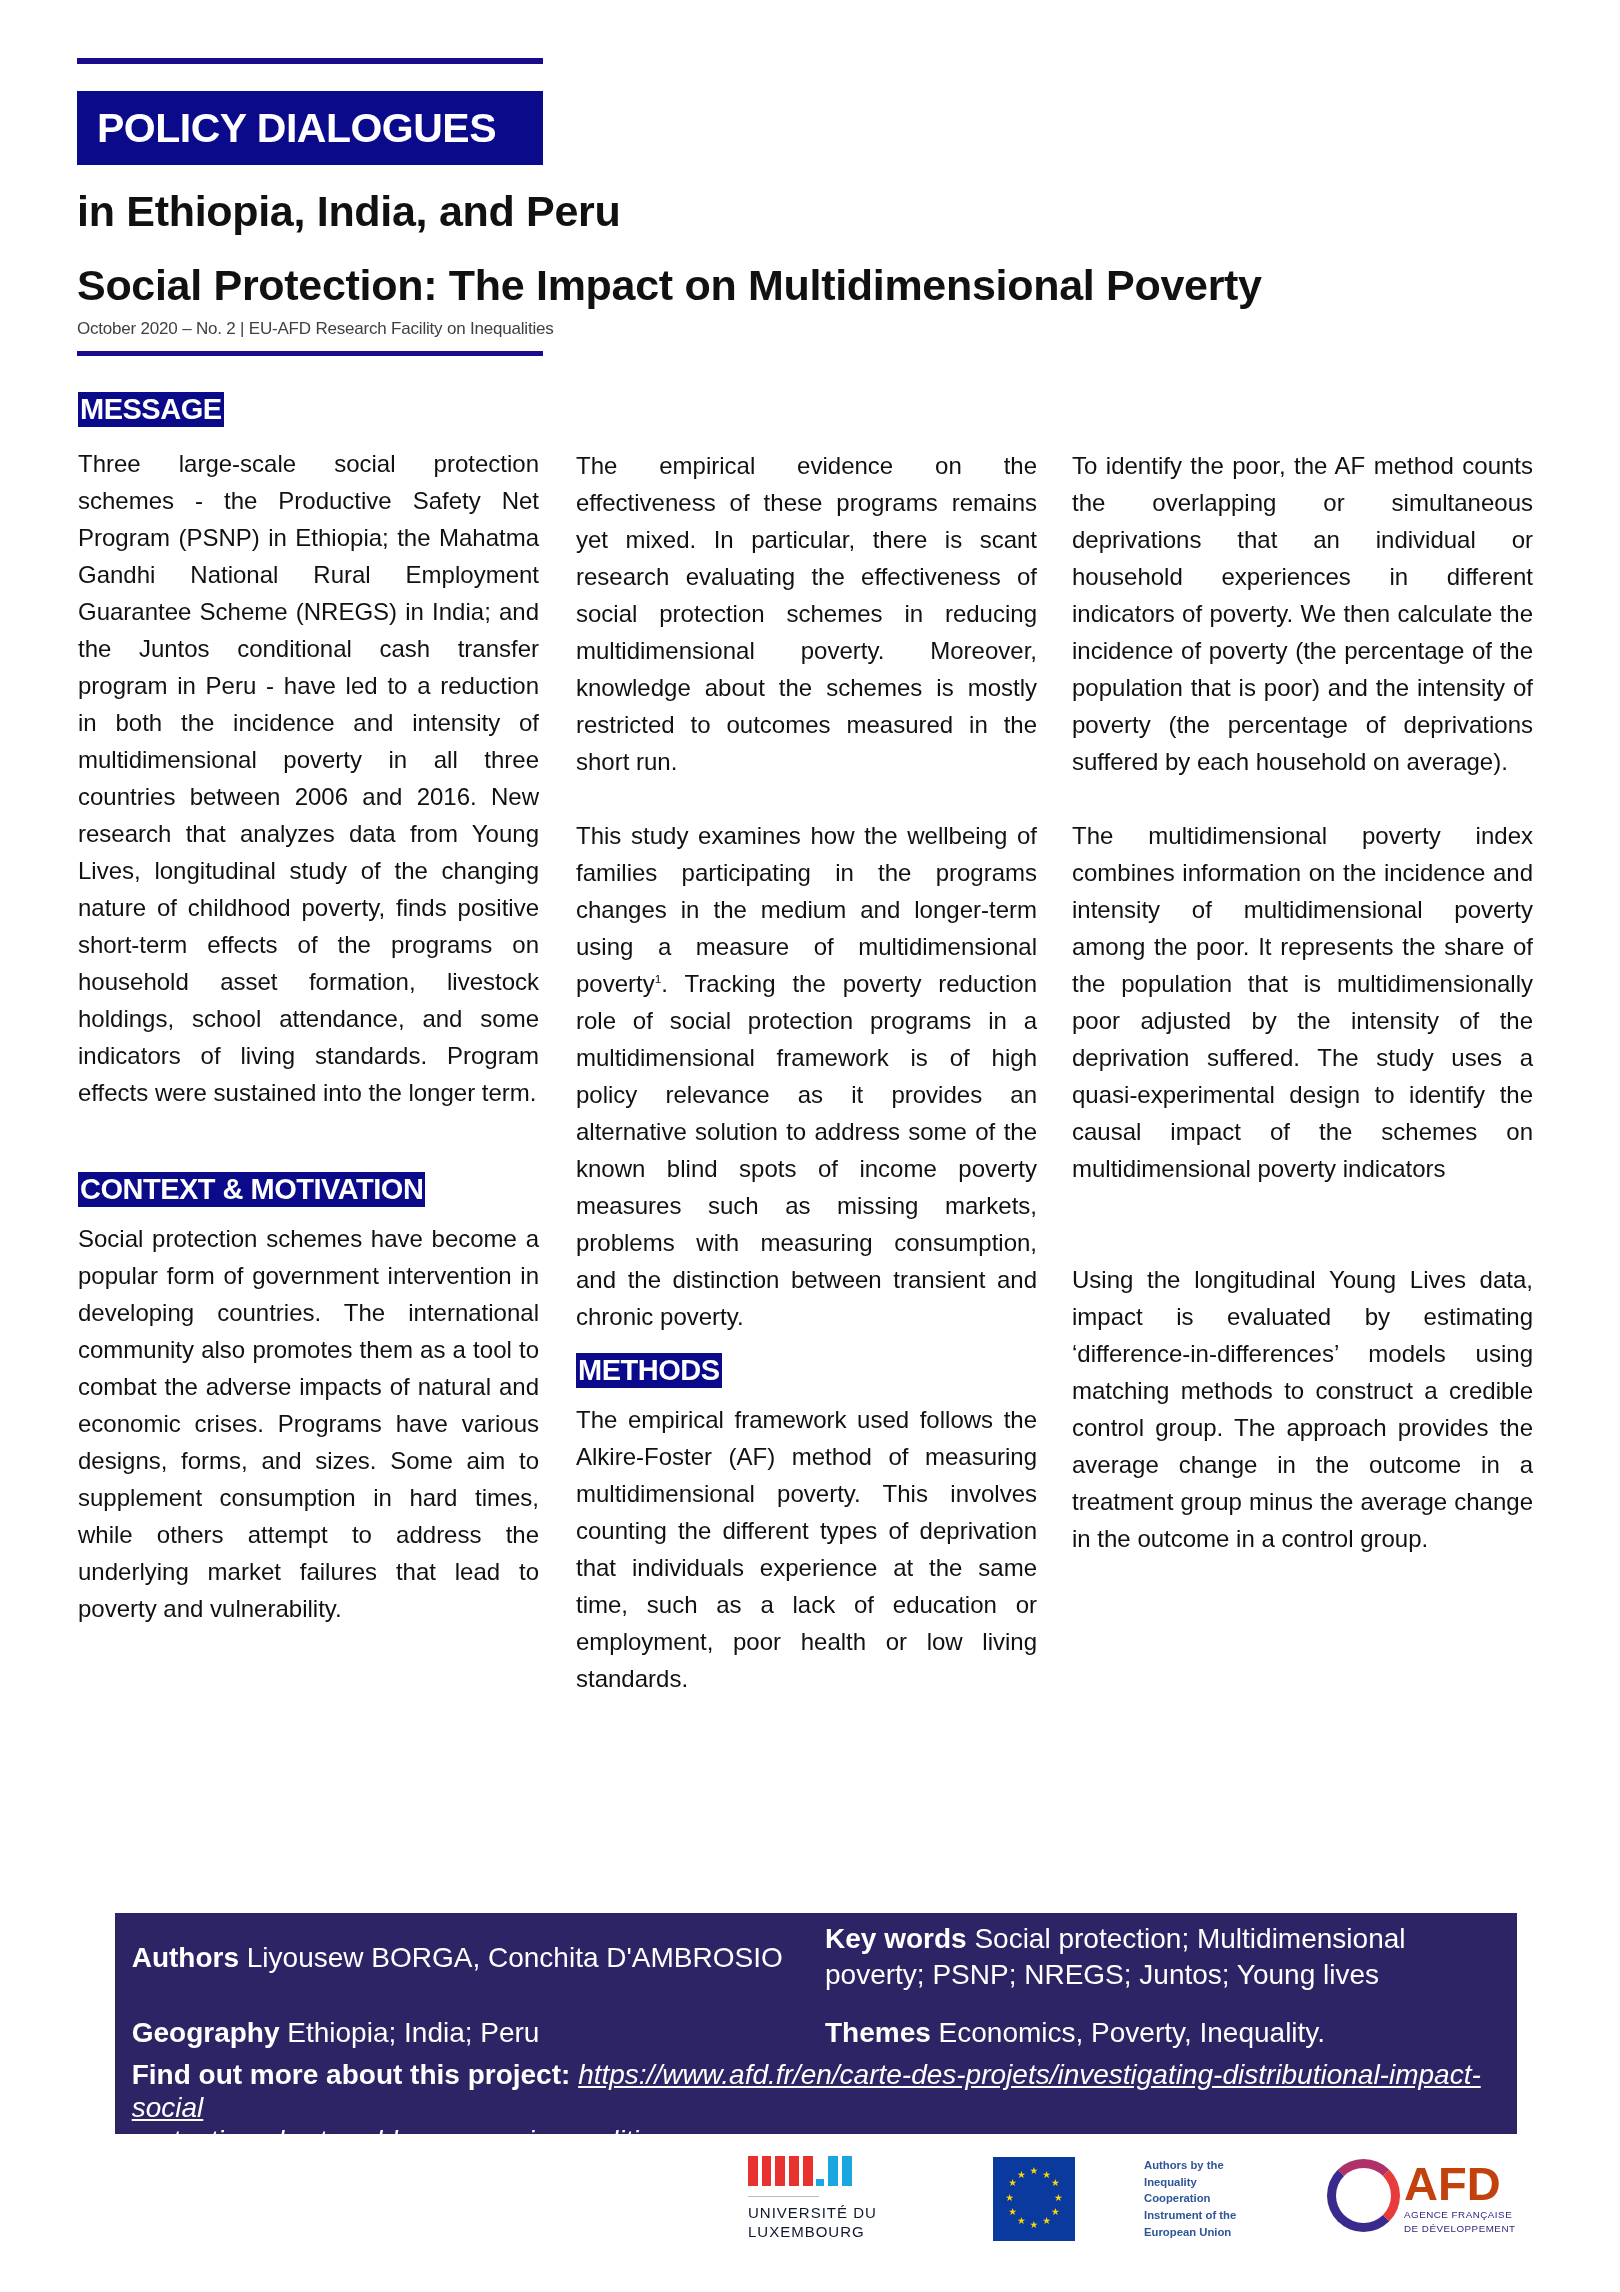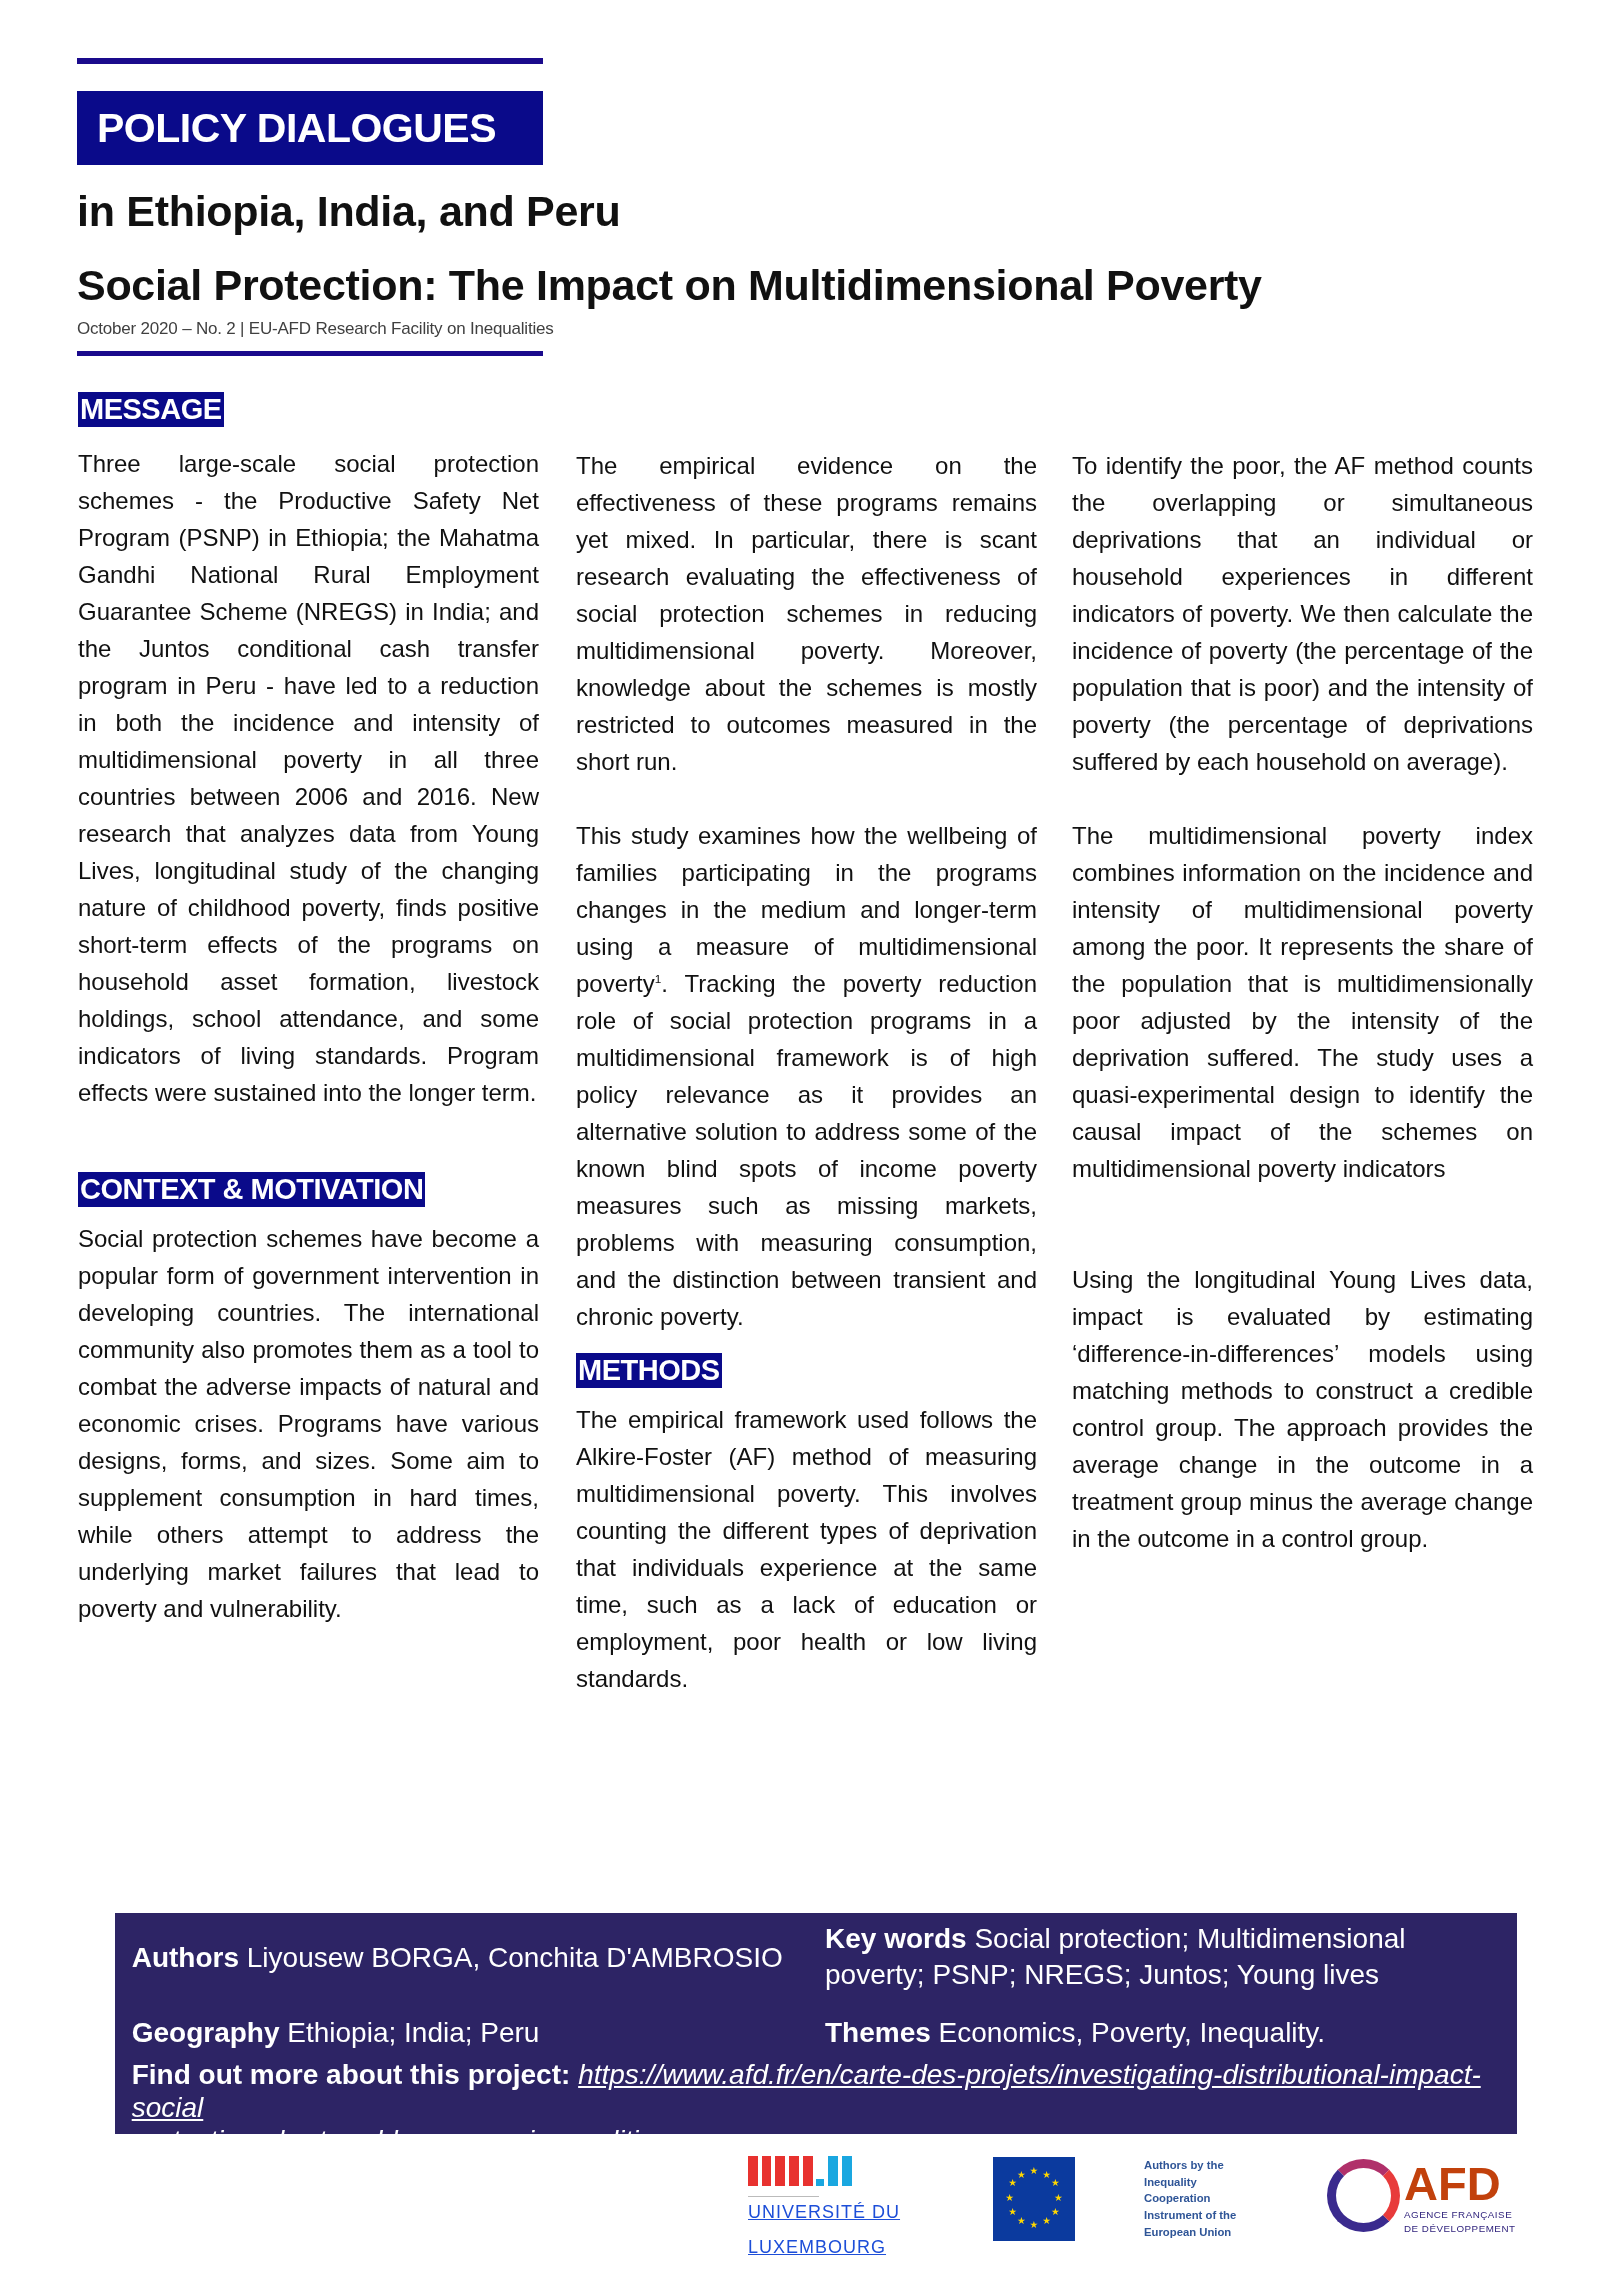--- a/index.html
+++ b/index.html
@@ -21,21 +21,21 @@
   sup { font-size: 11.8px; line-height: 0; }
 
   .info-box { position: absolute; left: 115px; top: 1913px; width: 1402px; height: 221px; background: #2d2465; color: #fff; font-size: 28px; }
   .info-item { position: absolute; line-height: 36px; }
   .info-item .lbl { font-weight: bold; }
   .info-link { color: #fff; text-decoration: underline; font-style: italic; }
 
   .logo { position: absolute; }
   .uni-bars { display: flex; gap: 3.9px; height: 30px; }
   .uni-bar { width: 9.8px; height: 30px; }
-  .uni-text { font-size: 18px; color: #1d4ed8; letter-spacing: 1px; line-height: 19.6px; margin-top: 5.9px; text-decoration: underline; }
+  .uni-text { font-size: 15px; color: #0f172a; letter-spacing: 1px; line-height: 19.6px; margin-top: 5.9px; }
   .eu-flag { position: absolute; left: 993px; top: 2157px; width: 82px; height: 84px; background: #0b3a9e; }
   .eu-text { position: absolute; left: 1144px; top: 2157px; font-size: 11.3px; line-height: 16.7px; color: #2f5597; font-weight: bold; font-family: "Liberation Sans", sans-serif; }
   .afd-ring { position: absolute; left: 1327px; top: 2159px; width: 73px; height: 73px; border-radius: 50%;
               border: 9.8px solid #3a2a8e; border-right-color: #e83b3b; border-top-color: #b0306a; }
   .afd-word { position: absolute; left: 1404px; top: 2159px; font-size: 47px; font-weight: bold; color: #c2410c; line-height: 49px; }
   .afd-sub { position: absolute; left: 1404px; top: 2208px; font-size: 9.8px; line-height: 13.7px; color: #2c1f7a; letter-spacing: 0.5px; }
 </style>
 </head>
 <body>
 
@@ -114,21 +114,21 @@
     <div class="uni-bar" style="background:#e8322f"></div>
     <div class="uni-bar" style="background:#e8322f"></div>
     <div class="uni-bar" style="background:#e8322f"></div>
     <div class="uni-bar" style="background:#e8322f"></div>
     <div class="uni-bar" style="width:7.8px;height:7.8px;margin-top:22.5px;background:#1aa7e0"></div>
     <div class="uni-bar" style="background:#1aa7e0"></div>
     <div class="uni-bar" style="background:#1aa7e0"></div>
   </div>
   <div style="height:1px;background:#bbb;width:71px;margin-top:9.8px;"></div>
   <div class="uni-text">UNIVERSITÉ DU</div>
-  <div class="uni-text" style="margin-top:16px">LUXEMBOURG</div>
+  <div class="uni-text" style="margin-top:0">LUXEMBOURG</div>
 </div>
 
 <div class="eu-flag">
   <svg width="82" height="84" viewBox="0 0 84 86">
     <g fill="#ffd700">
       <text x="42" y="17" font-size="10" text-anchor="middle">★</text>
       <text x="55" y="21" font-size="10" text-anchor="middle">★</text>
       <text x="64" y="30" font-size="10" text-anchor="middle">★</text>
       <text x="67" y="45" font-size="10" text-anchor="middle">★</text>
       <text x="64" y="59" font-size="10" text-anchor="middle">★</text>

